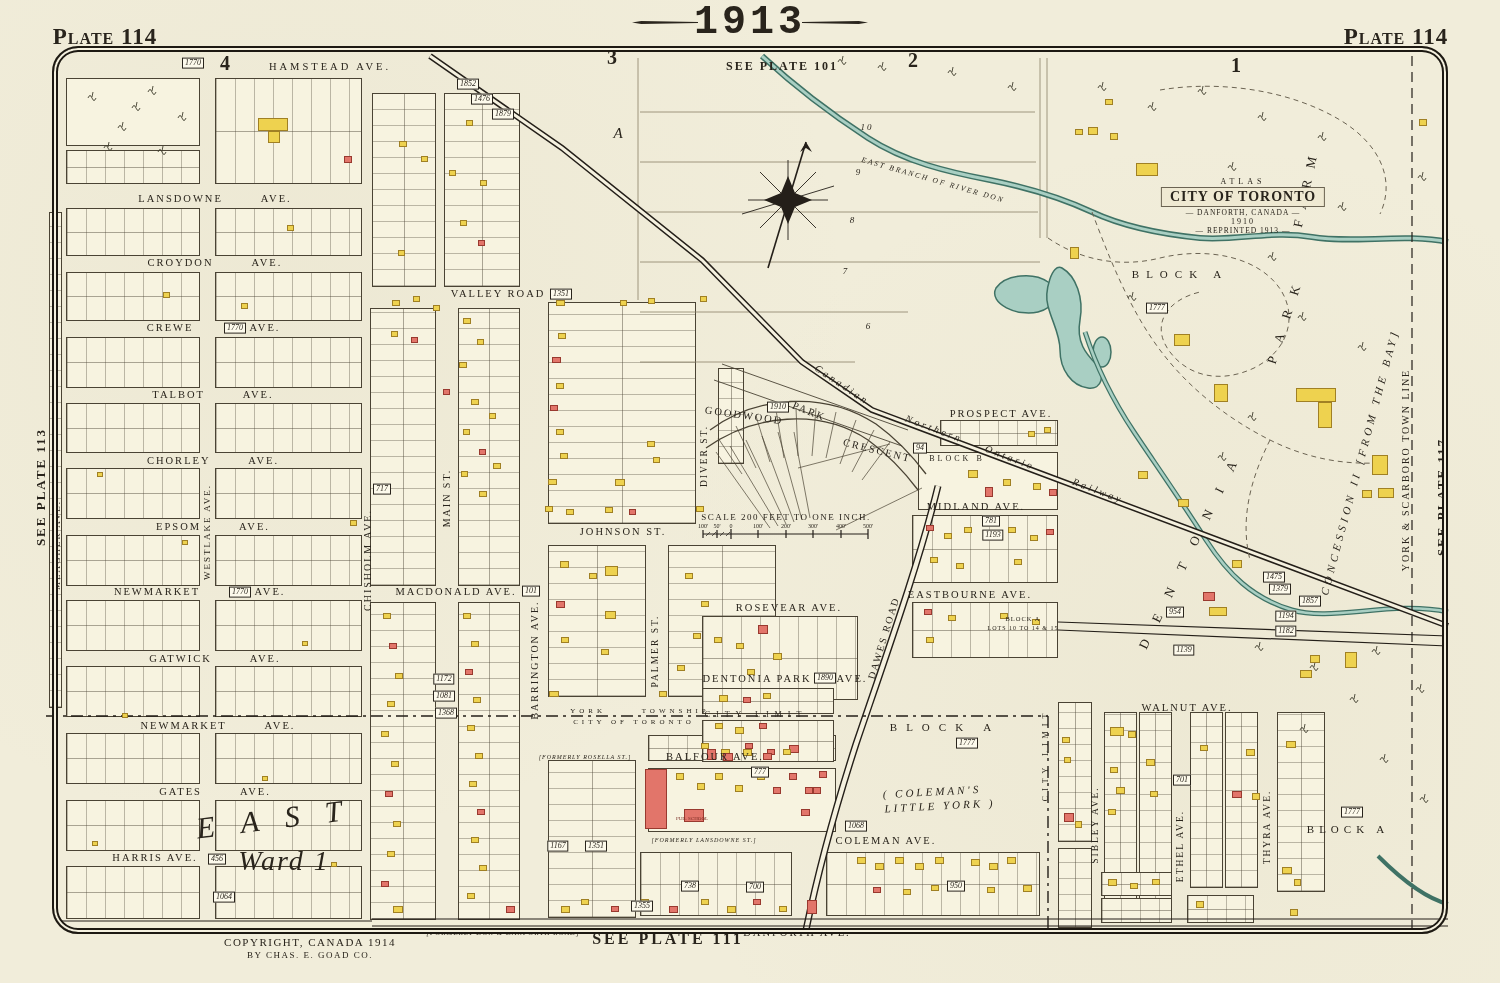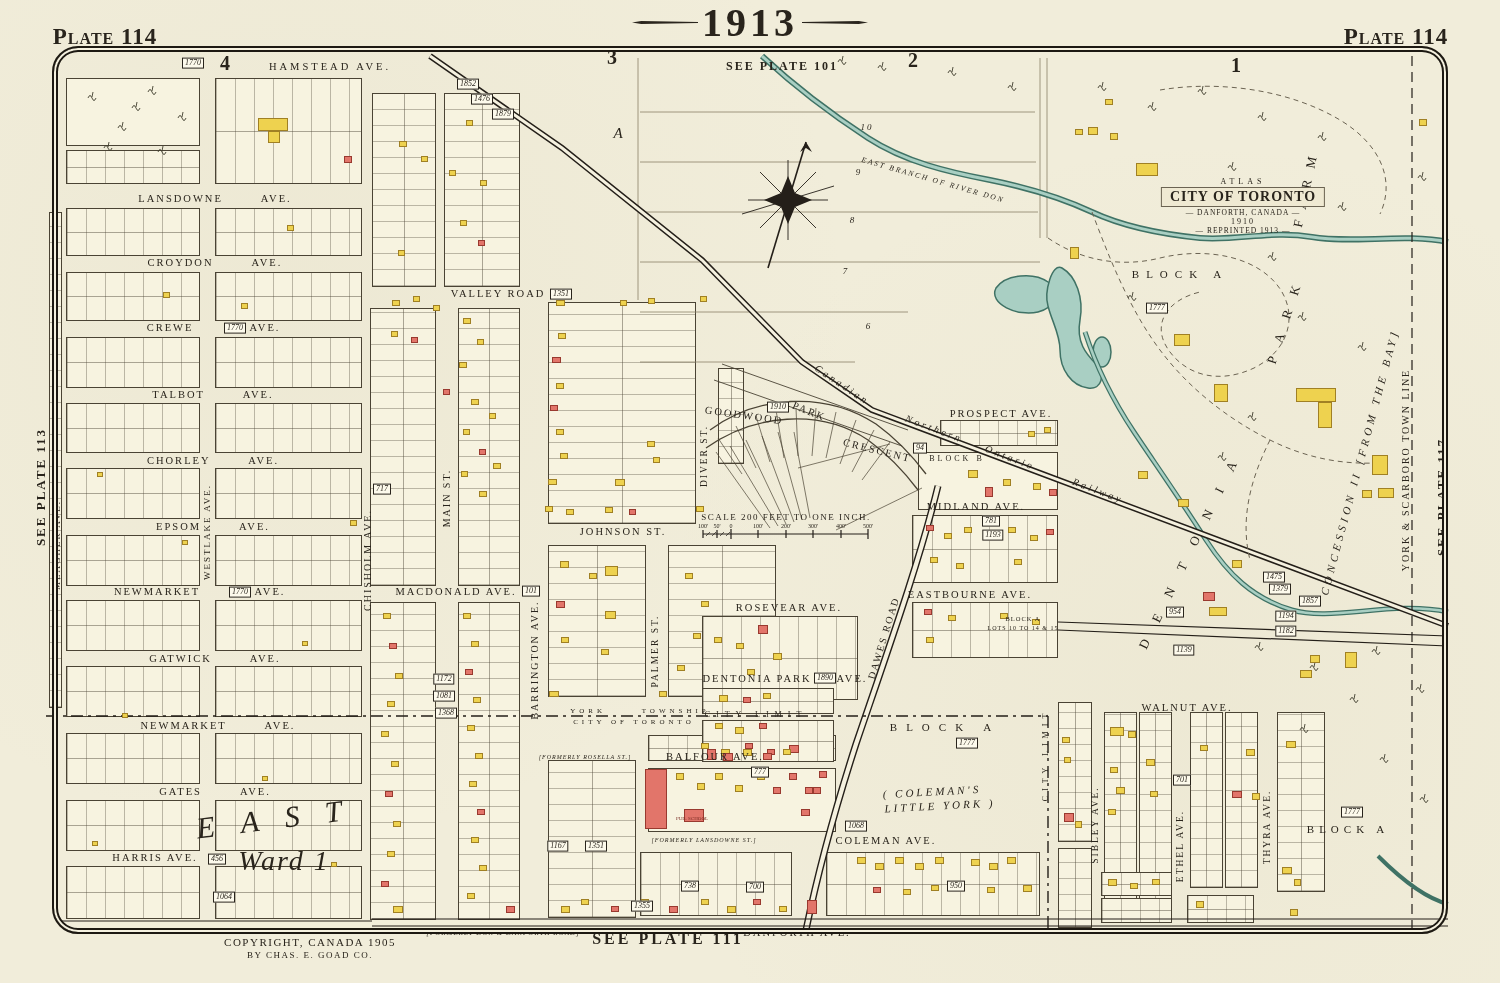--- a/index.html
+++ b/index.html
@@ -40,21 +40,21 @@
   .stamp .s2{font-size:14px;font-weight:bold;letter-spacing:1px;border:1px solid #6b6352;background:#efe9d2;
              padding:1px 8px;margin:1px 0;display:inline-block;}
   .stamp .s3,.stamp .s5{font-size:7.5px;letter-spacing:1px;}
   .stamp .s4{font-size:8px;letter-spacing:2px;}
 </style>
 </head>
 <body>
 
 <div id="stage">
 
-  <span class="lbl bold" style="left:750px;top:23px;font-size:40px;letter-spacing:4px;font-family:Liberation Serif, serif">1913</span>
+  <span class="lbl bold" style="left:750px;top:23px;font-size:40px;letter-spacing:4px;font-family:Liberation Mono, monospace">1913</span>
   <div class="tdash" style="left:632px;top:21px;width:66px"></div>
   <div class="tdash rt" style="left:802px;top:21px;width:66px"></div>
   <span class="lbl bold" style="left:105px;top:36px;font-size:23px;letter-spacing:1px;font-variant:small-caps">Plate 114</span>
   <span class="lbl bold" style="left:1396px;top:36px;font-size:23px;letter-spacing:1px;font-variant:small-caps">Plate 114</span>
 
   <div class="frame"></div>
 
   <div id="blocks-layer">
       <div class="blk h" style="left: 49px; top: 212px; width: 13px; height: 496px;"></div>
       <div class="blk p" style="left: 66px; top: 78px; width: 134px; height: 68px;"></div>
@@ -574,21 +574,21 @@
     <span class="lbl" style="left:786px;top:517px;font-size:9px;letter-spacing:1.5px">SCALE 200 FEET TO ONE INCH.</span>
     <span class="lbl" style="left:703px;top:526px;font-size:6px;letter-spacing:0">100'</span>
     <span class="lbl" style="left:717px;top:526px;font-size:6px;letter-spacing:0">50'</span>
     <span class="lbl" style="left:731px;top:526px;font-size:6px;letter-spacing:0">0</span>
     <span class="lbl" style="left:758px;top:526px;font-size:6px;letter-spacing:0">100'</span>
     <span class="lbl" style="left:786px;top:526px;font-size:6px;letter-spacing:0">200'</span>
     <span class="lbl" style="left:813px;top:526px;font-size:6px;letter-spacing:0">300'</span>
     <span class="lbl" style="left:841px;top:526px;font-size:6px;letter-spacing:0">400'</span>
     <span class="lbl" style="left:868px;top:526px;font-size:6px;letter-spacing:0">500'</span>
 
-    <span class="lbl" style="left:310px;top:942px;font-size:11px;letter-spacing:1.5px">COPYRIGHT, CANADA 1905</span>
+    <span class="lbl" style="left:310px;top:942px;font-size:11px;letter-spacing:1.5px">COPYRIGHT, CANADA 1914</span>
     <span class="lbl" style="left:310px;top:955px;font-size:9px;letter-spacing:1.5px">BY CHAS. E. GOAD CO.</span>
 
     <span class="plq" style="left:193px;top:63px">1770</span>
     <span class="plq" style="left:235px;top:328px">1770</span>
     <span class="plq" style="left:240px;top:592px">1770</span>
     <span class="plq" style="left:468px;top:84px">1852</span>
     <span class="plq" style="left:482px;top:99px">1476</span>
     <span class="plq" style="left:503px;top:114px">1879</span>
     <span class="plq" style="left:561px;top:294px">1351</span>
     <span class="plq" style="left:531px;top:591px">101</span>

